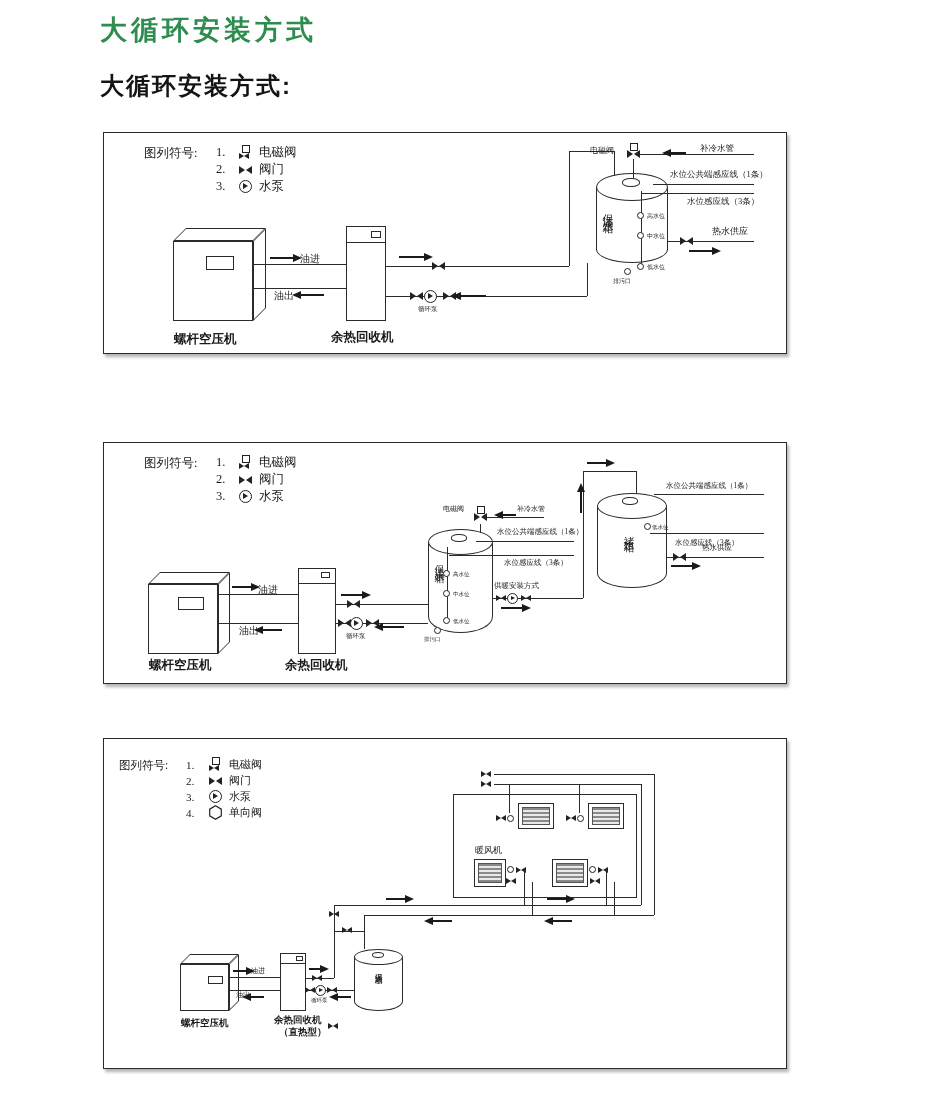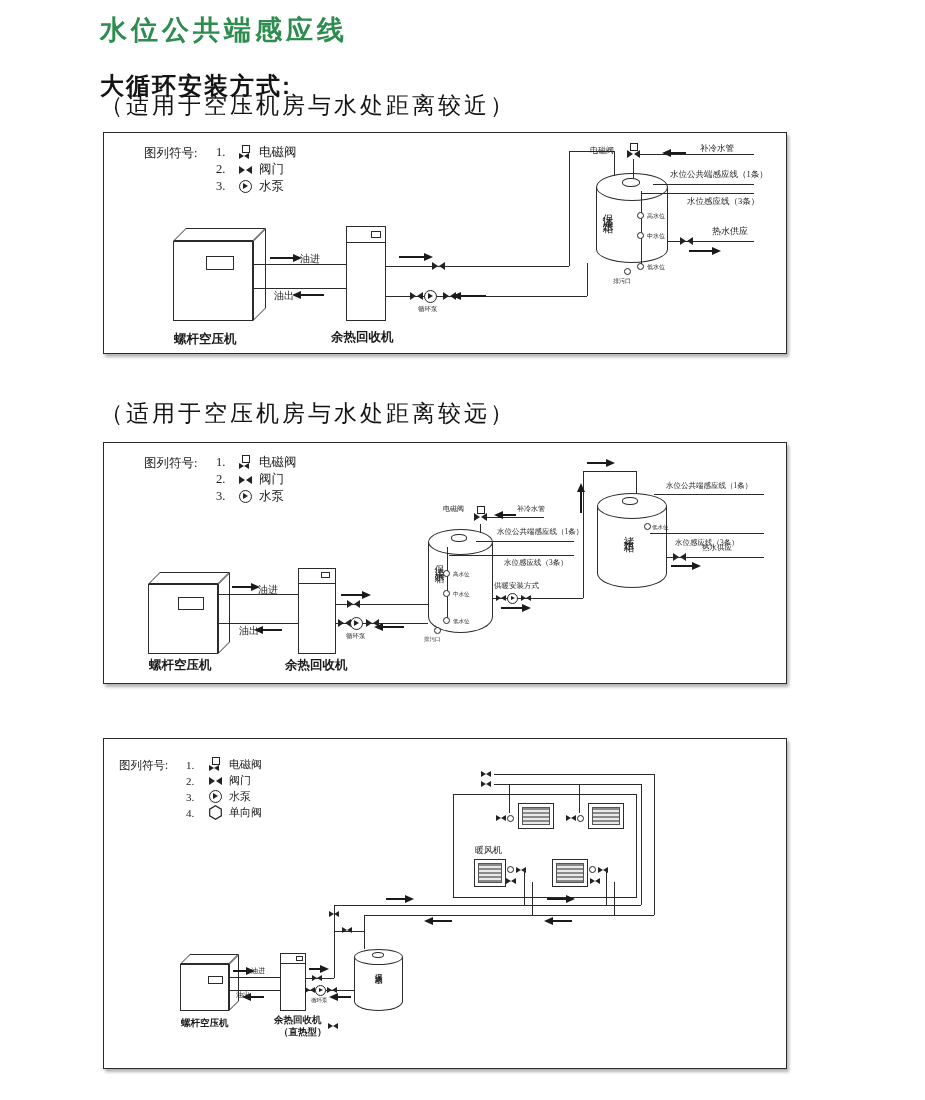--- a/index.html
+++ b/index.html
@@ -76,23 +76,22 @@
   .lic.sole .vlv{left:2px;top:9px}
   .lic.sole .sol-b{position:absolute;left:5px;top:1px;width:6px;height:6px;border:1.1px solid #222;background:#fff}
   .lic .pmp{left:2px;top:2px}
   .lic svg{position:absolute;left:2px;top:1px}
 </style>
 </head>
 <body>
 
 <div id="page">
 
-  <div class="hd1">水位公共端感应线</div>
+  <div class="hd1">大循环安装方式</div>
   <div class="hd2" style="left:100px;top:70px">大循环安装方式:</div>
-  <div class="hd3" style="left:100px;top:90px">（适用于空压机房与水处距离较近）</div>
 
   <div class="dbox" id="box1">
     <span class="lb" style="left:40px;top:14px;font-size:12.5px">图列符号:</span>
     <div class="lrow" style="left:112px;top:11px;font-size:12.5px">
       <span class="ln">1.</span>
       <span class="lic sole">
           <i class="sol-b"></i>
           <i class="vlv s"></i>
         </span>
       <span>电磁阀</span>
@@ -178,21 +177,20 @@
     <span class="lb" style="left:566px;top:37px;font-size:8.5px">水位公共端感应线（1条）</span>
     <i class="ph" style="left:537px;top:60px;width:113px"></i>
     <span class="lb" style="left:583px;top:64px;font-size:8.5px">水位感应线（3条）</span>
 
     <i class="ph" style="left:564px;top:108px;width:86px"></i>
     <i class="vlv" style="left:576px;top:104px"></i>
     <span class="lb" style="left:608px;top:94px;font-size:9px">热水供应</span>
     <i class="arw r" style="left:585px;top:117px;width:24px"></i>
   </div>
 
-  <div class="hd3" style="left:100px;top:398px">（适用于空压机房与水处距离较远）</div>
 
   <div class="dbox" id="box2">
     <span class="lb" style="left:40px;top:14px;font-size:12.5px">图列符号:</span>
     <div class="lrow" style="left:112px;top:11px;font-size:12.5px">
       <span class="ln">1.</span>
       <span class="lic sole">
           <i class="sol-b"></i>
           <i class="vlv s"></i>
         </span>
       <span>电磁阀</span>

